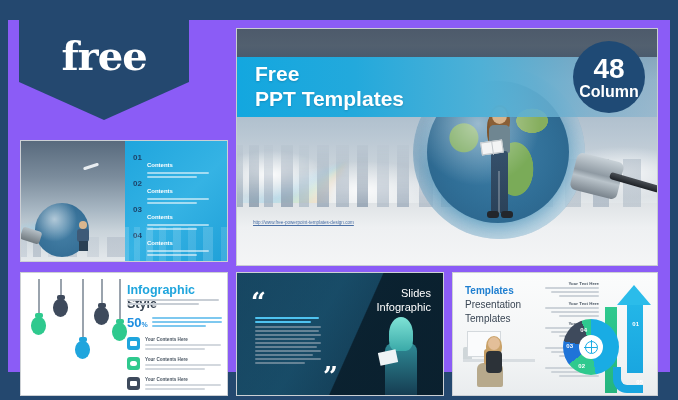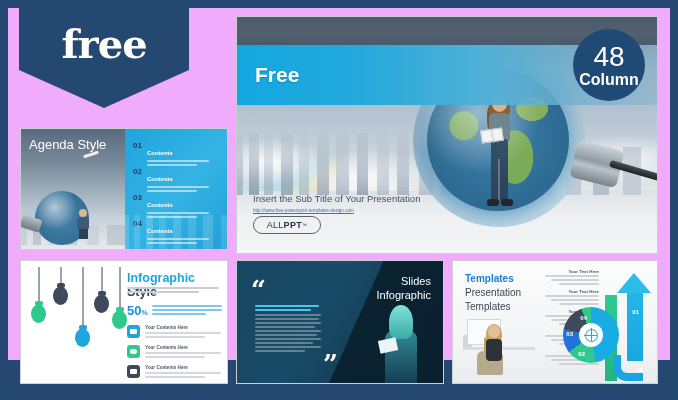--- a/index.html
+++ b/index.html
@@ -3,23 +3,23 @@
 <meta charset="utf-8">
 <style>
   * { box-sizing: border-box; margin:0; padding:0; }
   body {
     width: 678px; height: 400px;
     background: #24486f;
     font-family: "Liberation Sans", sans-serif;
     overflow: hidden;
   }
   .frame {
-    position: absolute; left: 8px; top: 8px;
+    position: absolute; left: 8px; top: 20px;
     width: 662px; height: 352px;
-    background: #f0abfc;
+    background: #8b5cf6;
   }
   
   .pennant {
     position: absolute; left: 11px; top: 0px;
     width: 170px; height: 100px;
     background: #24486f;
     clip-path: polygon(0 0, 100% 0, 100% 62%, 50% 100%, 0 62%);
     display: flex; align-items: flex-start; justify-content: center;
   }
   .pennant-text {
@@ -138,21 +138,21 @@
   .hero-band-text{
     margin-left:18px; color:#ffffff; font-weight:bold; font-size:21px; line-height:1.18;
     text-shadow: 0 1px 2px rgba(0,60,90,.25);
   }
   .badge{
     position:absolute; right:12px; top:12px; width:72px; height:72px;
     border-radius:50%; background:#1f4a75;
     display:flex; flex-direction:column; align-items:center; justify-content:center;
     color:#fff; line-height:1;
   }
-  .badge-num{font-size:28px;font-weight:normal;}
+  .badge-num{font-size:28px;font-weight:bold;}
   .badge-label{font-size:16px;font-weight:bold;margin-top:1px;}
   .hero-sub{
     position:absolute; left:16px; top:176px;
     color:#45505c; font-size:9.5px;
   }
   .hero-url{
     position:absolute; left:16px; top:191px;
     color:#4a6fa5; font-size:4.6px; text-decoration:underline;
   }
   .allppt{
@@ -295,50 +295,44 @@
       <div class="girl-legs"></div>
       <div class="girl-gap"></div>
       <div class="girl-shoe1"></div>
       <div class="girl-shoe2"></div>
       <div class="girl-book"></div>
     </div>
 
     <div class="hero-band">
       <div class="hero-band-text">
         <div>Free</div>
+        <div>PPT Templates</div>
       </div>
     </div>
 
     <div class="badge">
       <span class="badge-num">48</span>
       <span class="badge-label">Column</span>
     </div>
 
-    <div class="hero-sub">Insert the Sub Title of Your Presentation</div>
     <div class="hero-url">http://www.free-powerpoint-templates-design.com</div>
-    <div class="allppt">
-      <span>ALL</span>
-        <b>PPT</b>
-        <span style="font-size:5px">™</span>
-    </div>
   </div>
 
   <div class="slide s-agenda">
     <div class="ag-left">
       <div class="ag-rainbow"></div>
       <div class="ag-plane"></div>
       <div class="ag-city"></div>
       <div class="ag-bulb"></div>
       <div class="ag-neck"></div>
       <div class="ag-boy">
         <div class="ag-boy-h"></div>
         <div class="ag-boy-b"></div>
         <div class="ag-boy-l"></div>
       </div>
-      <div class="ag-title">Agenda Style</div>
     </div>
     <div class="ag-right">
       <div class="ag-item" style="top:12px">
         <span class="ag-num">01</span>
         <span>
           <span class="ag-ct">Contents</span>
           <div class="ag-ln"></div>
           <div class="ag-ln s"></div>
         </span>
       </div>

